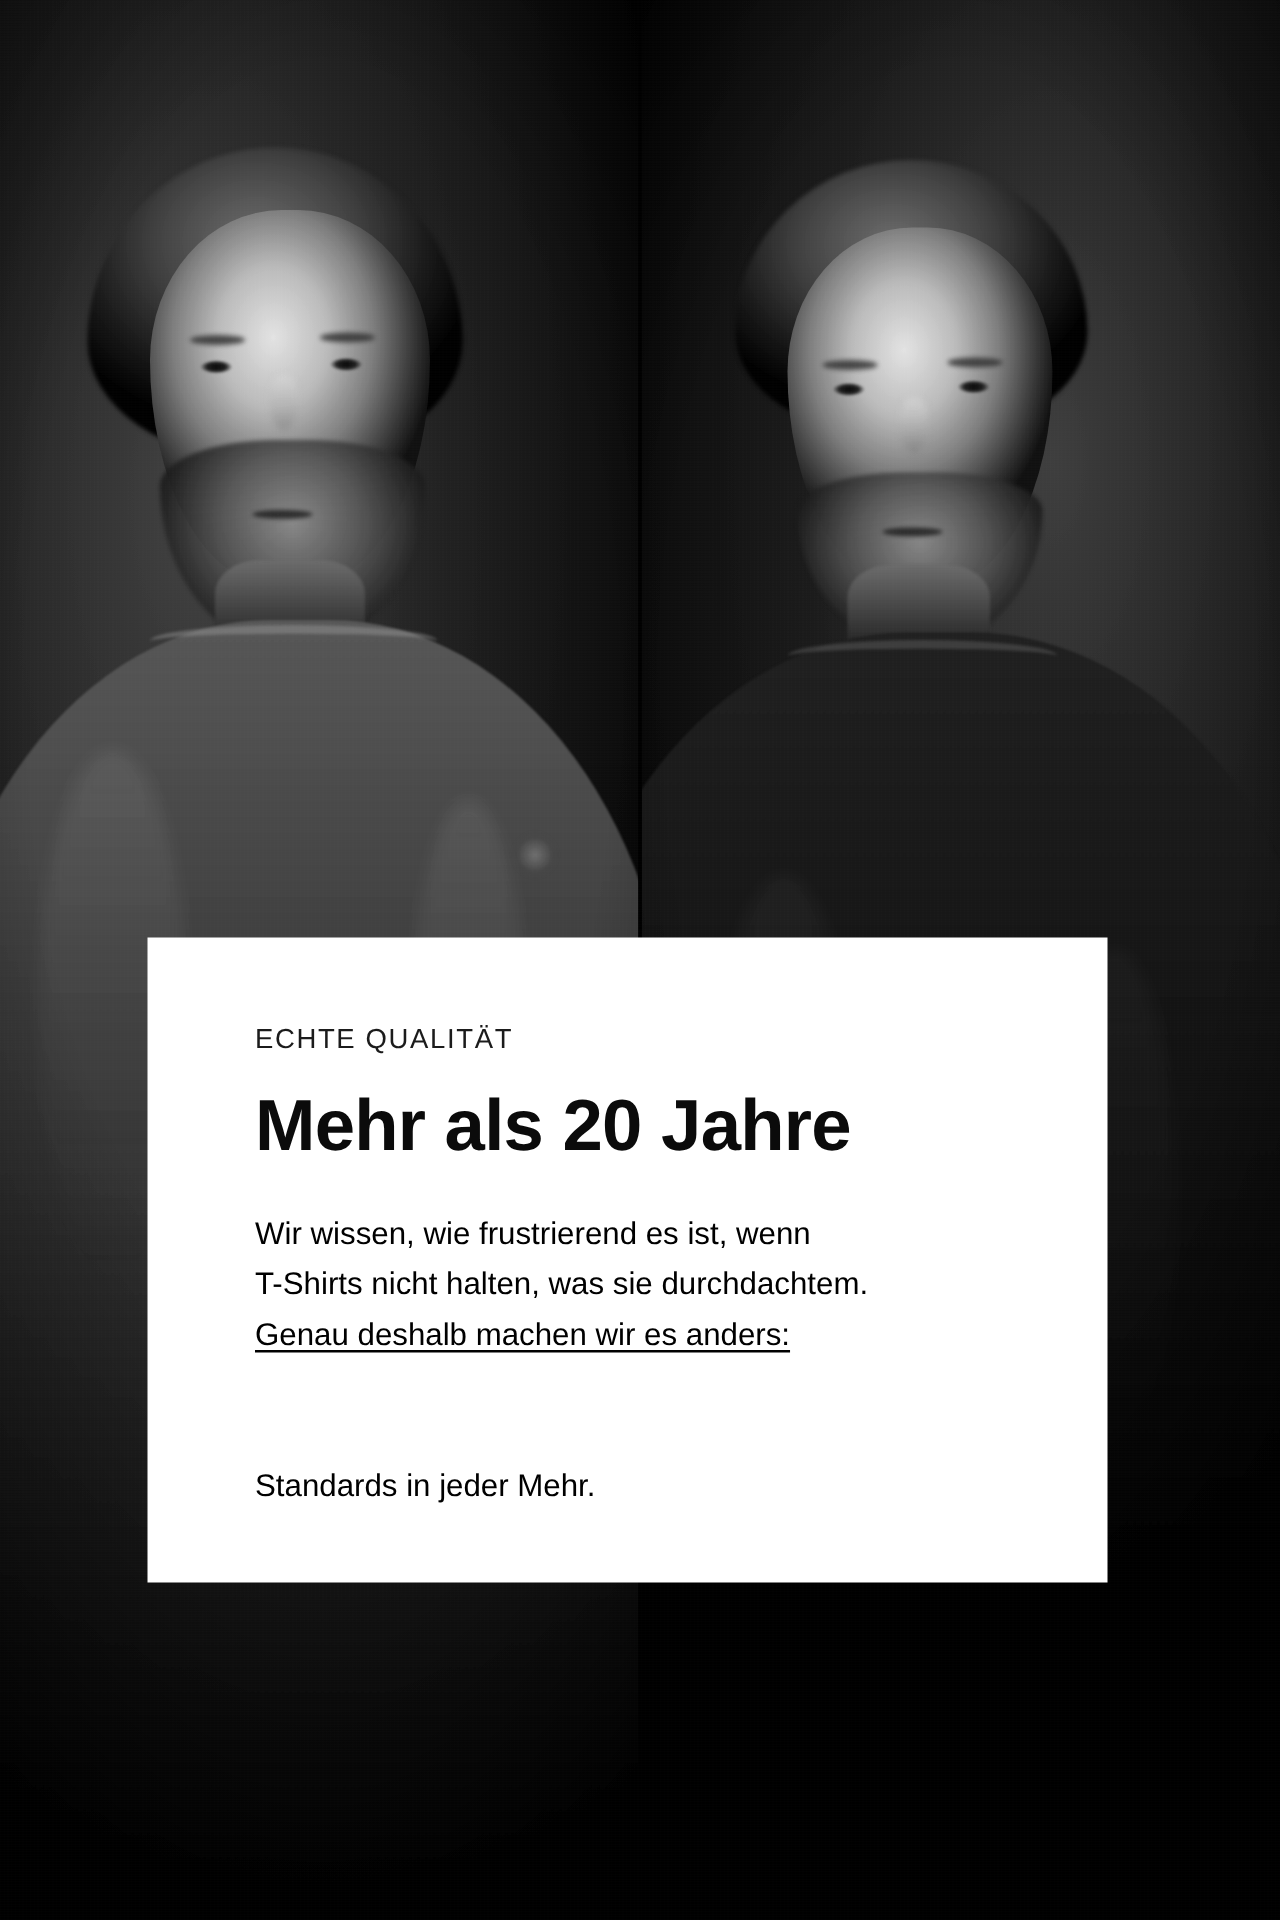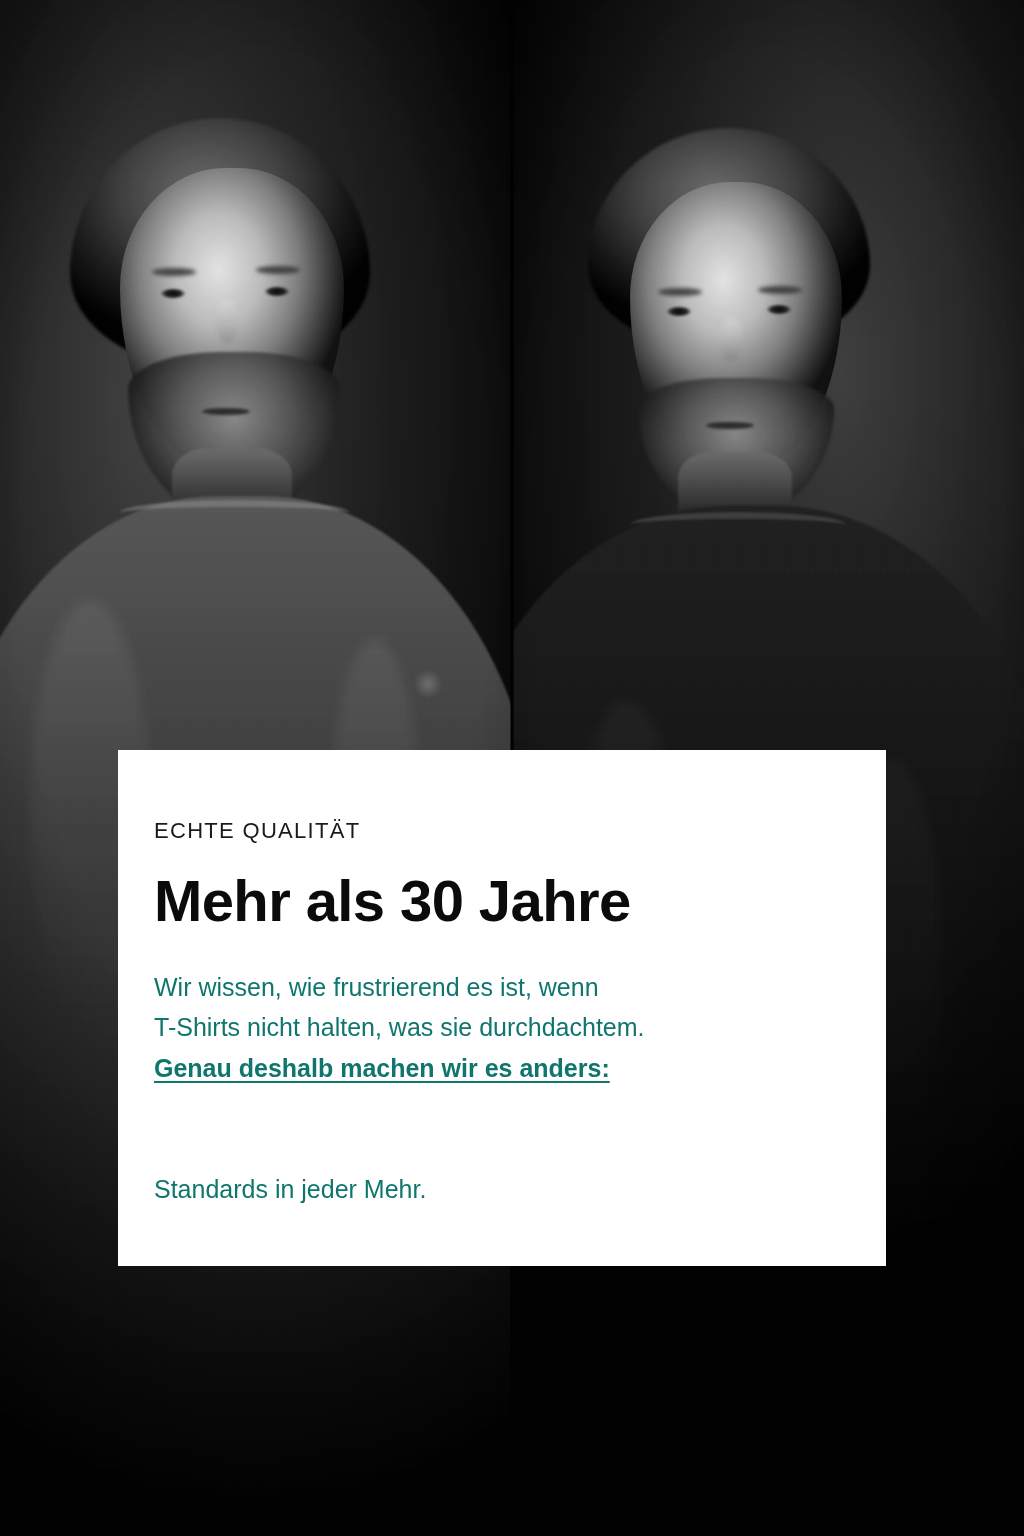--- a/index.html
+++ b/index.html
@@ -150,49 +150,48 @@
       repeating-linear-gradient(90deg, rgba(255,255,255,.04) 0 1px, rgba(0,0,0,0) 1px 3px);
   }
 
   
   .copy-card {
     position: absolute;
     left: 118px;
     top: 750px;
     width: 768px;
     background: #ffffff;
-    padding: 68px 62px 56px 36px;
+    padding: 68px 62px 56px 86px;
   }
   .eyebrow {
     font-size: 22px;
     letter-spacing: 1.3px;
     color: #1b1b1b;
     margin: 0 0 26px 0;
     font-weight: 400;
     text-transform: uppercase;
   }
   .headline {
     font-size: 58px;
     line-height: 1.08;
     font-weight: 700;
     color: #0b0b0b;
     margin: 0 0 34px 0;
     letter-spacing: -0.6px;
   }
   .bodycopy {
     font-size: 25px;
     line-height: 1.62;
-    color: #0f766e;
+    color: #000000;
     margin: 0;
     font-weight: 400;
   }
   .bodycopy .u {
     text-decoration: underline;
     text-underline-offset: 4px;
-    font-weight: bold;
   }
   .nowrap { white-space: nowrap; }
 </style>
 </head>
 <body>
 
 <div class="stage">
 
   <div class="photo-layer">
 
@@ -239,21 +238,21 @@
 
     <div class="seam"></div>
   </div>
 
   <div class="grain"></div>
 
   <div class="copy-card">
     <p class="eyebrow">ECHTE QUALITÄT</p>
 
     <h1 class="headline">
-      <span>Mehr als 30 Jahre</span><br>
+      <span>Mehr als 20 Jahre</span><br>
     </h1>
 
     <p class="bodycopy">
       <span>Wir wissen, wie frustrierend es ist, wenn</span><br>
       <span>T-Shirts nicht halten, was sie durchdachtem.</span><br>
       <span class="u nowrap">Genau deshalb machen wir es anders:</span><br>
       <br>
       <br>
       <span>Standards in jeder Mehr.</span>
     </p>

